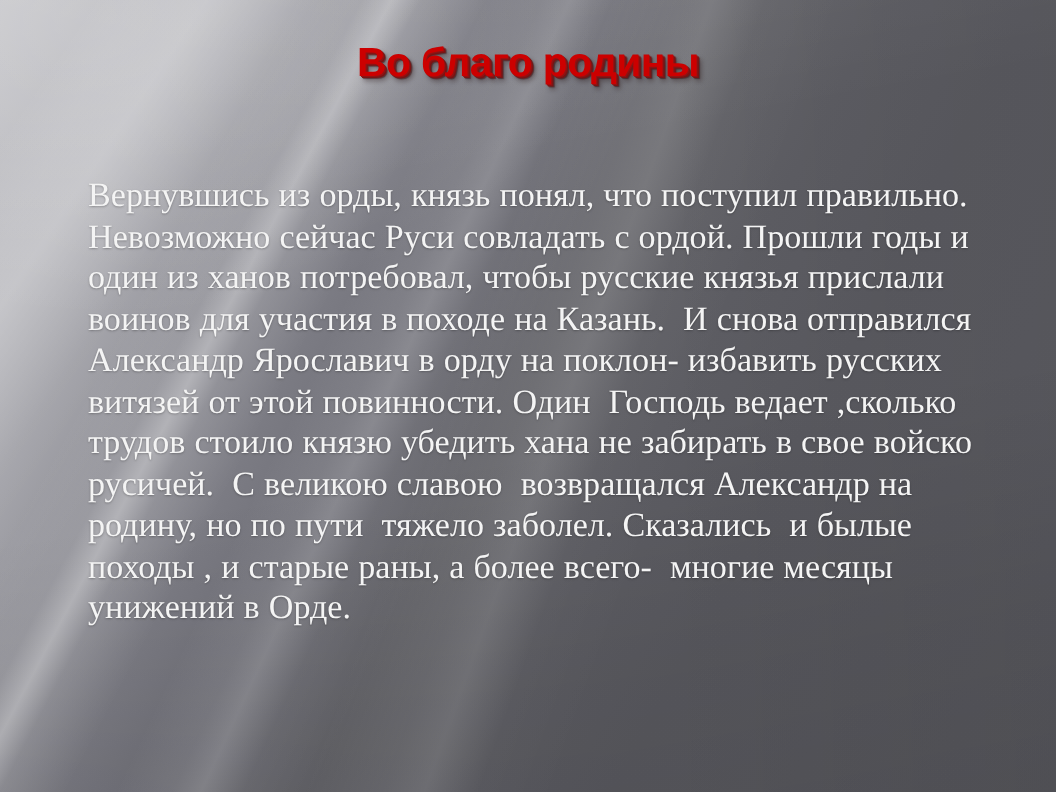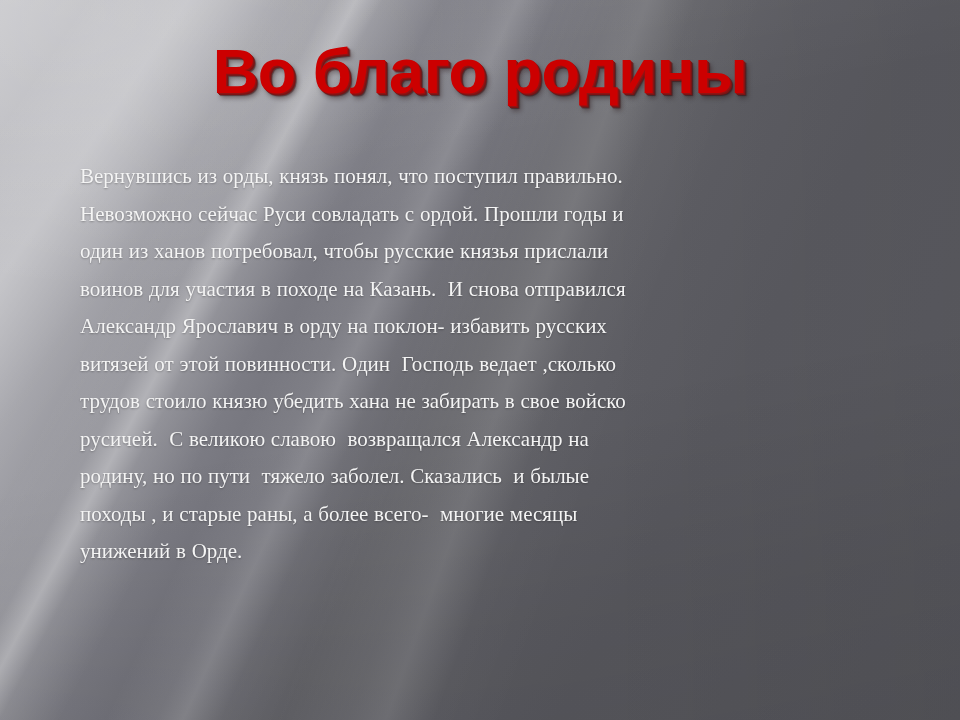--- a/index.html
+++ b/index.html
@@ -108,42 +108,42 @@
     position: absolute;
     left: 0;
     top: 38px;
     width: 960px;
     text-align: center;
   }
   #title-text {
     display: inline-block;
     font-family: "Liberation Sans", sans-serif;
     font-weight: bold;
-    font-size: 63px;
+    font-size: 37px;
     line-height: 1.05;
     letter-spacing: -0.5px;
     color: #CC0000;
     text-shadow:
        1px  1px 0 #8f1414,
        2px  2px 0 #7a1414,
        3px  3px 1px rgba(60,10,10,0.55),
        4px  5px 5px rgba(30,10,10,0.40);
     white-space: nowrap;
   }
 
   
   #body-block {
     position: absolute;
     left: 80px;
     top: 158px;
     width: 846px;
   }
   #body-text {
     font-family: "Liberation Serif", "DejaVu Serif", serif;
-    font-size: 21px;
+    font-size: 31px;
     line-height: 37.5px;
     color: #f4f4f4;
     text-align: left;
     text-shadow: 0 1px 2px rgba(0,0,0,0.28);
     white-space: pre-wrap;
     word-spacing: 0.5px;
   }
 </style>
 </head>
 <body>

